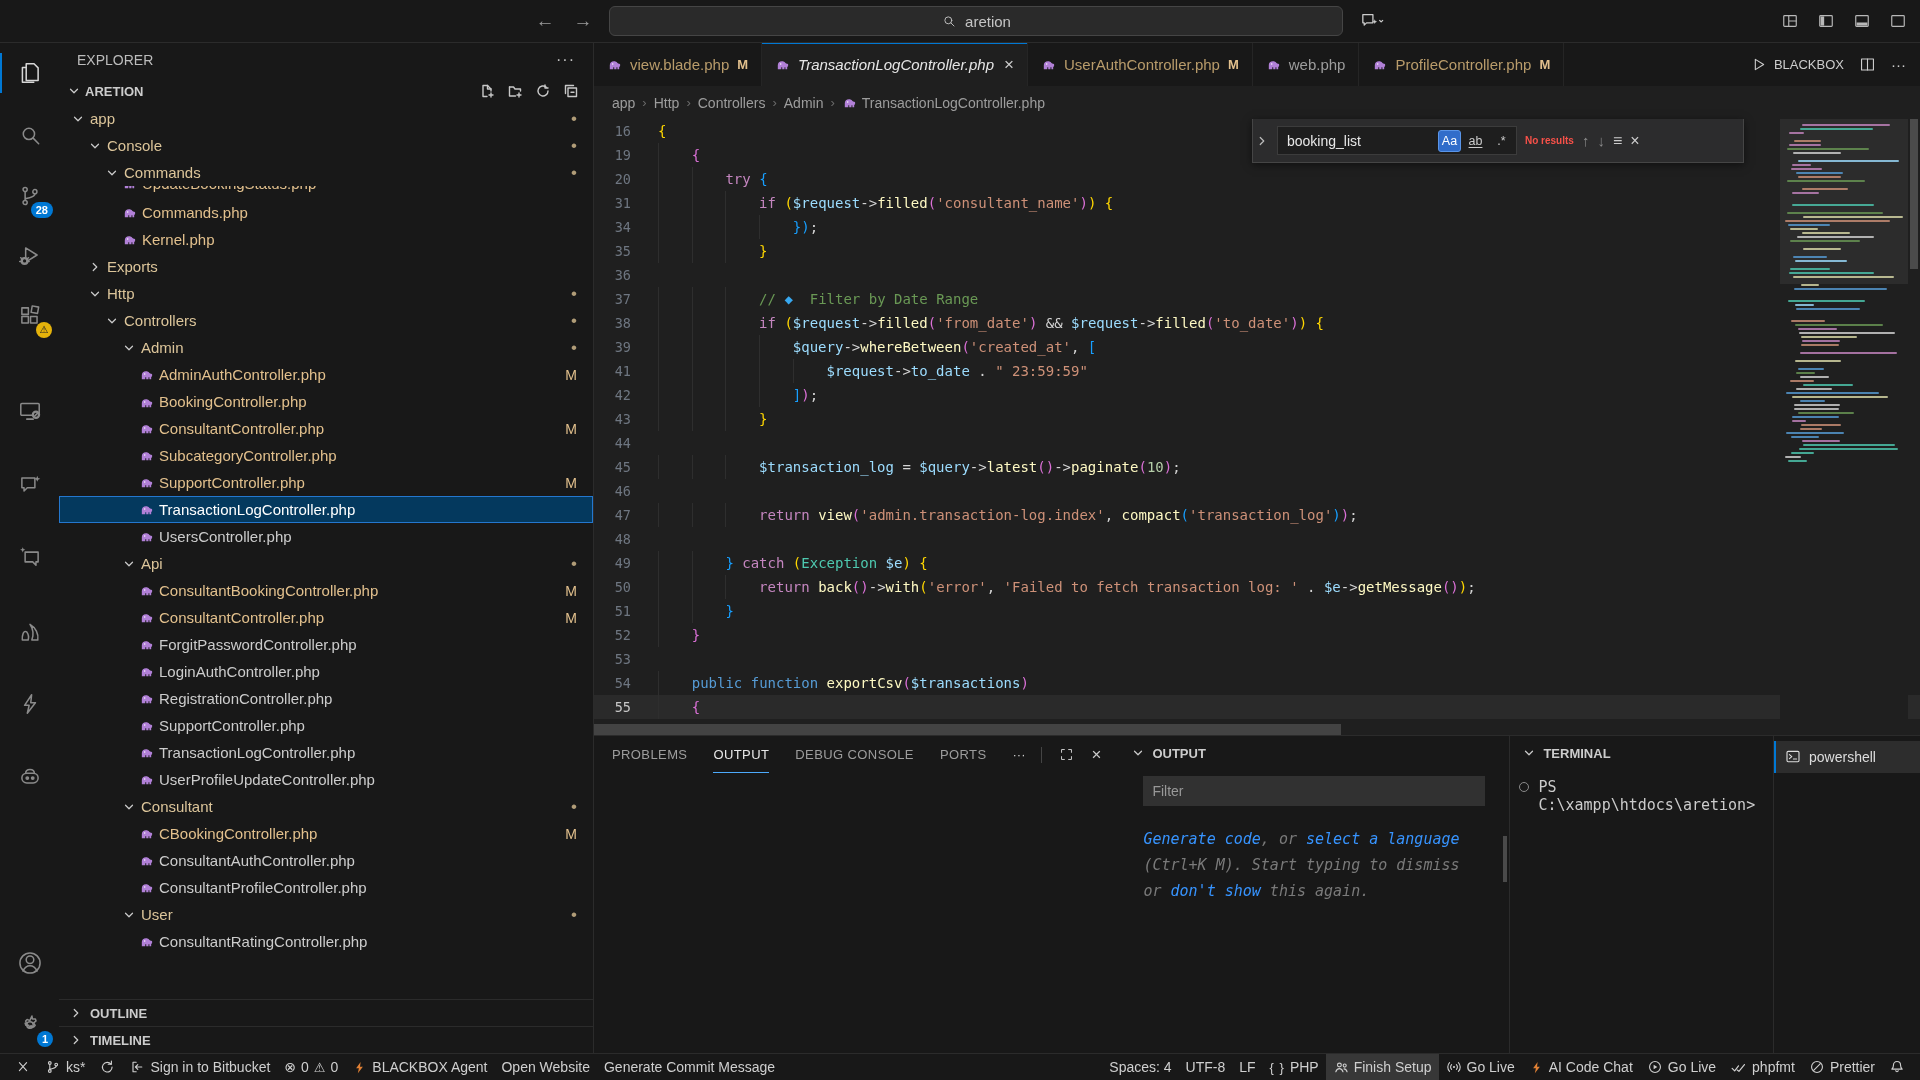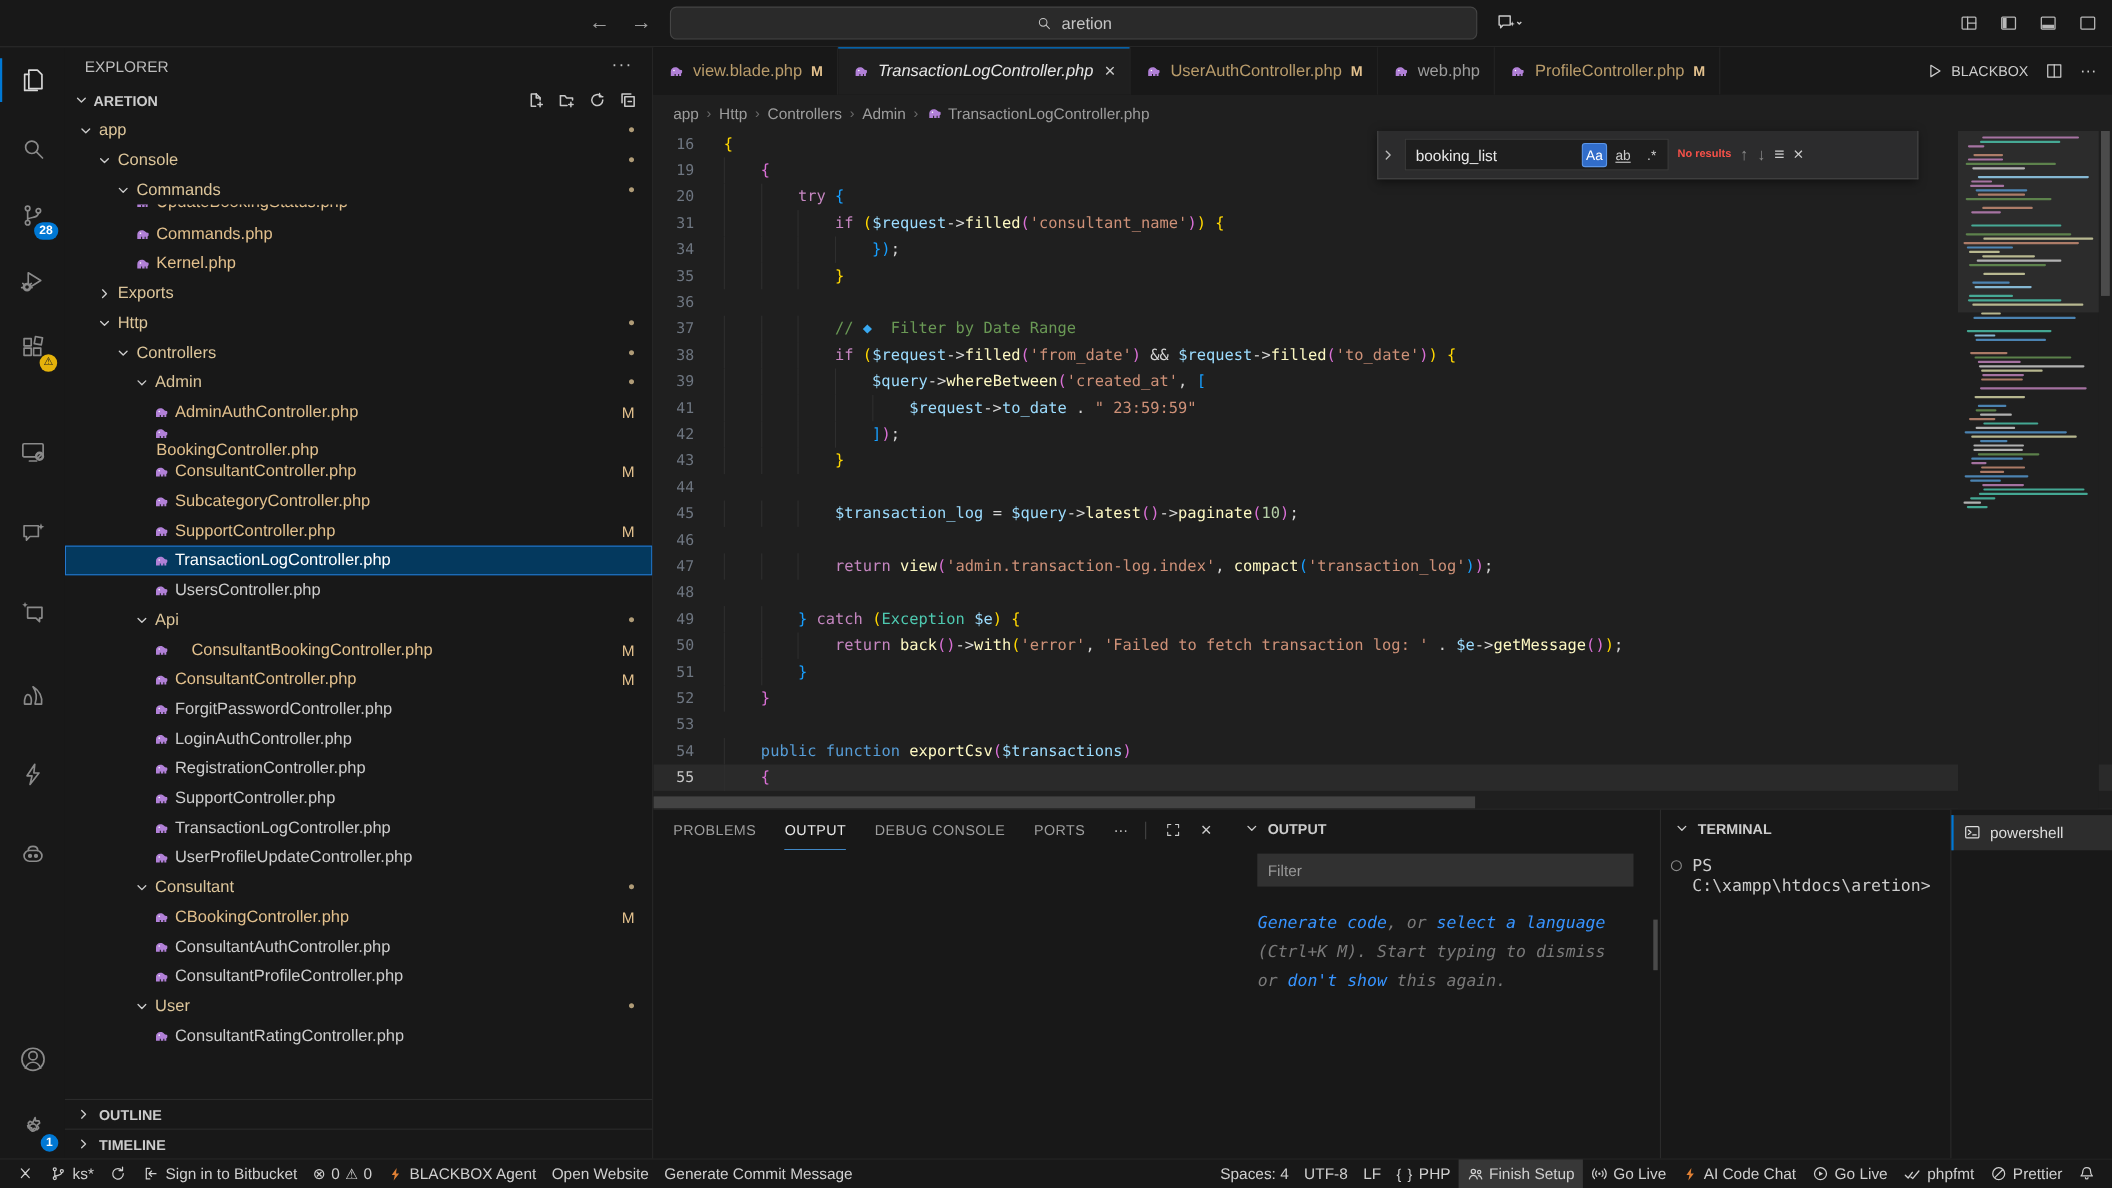--- a/index.html
+++ b/index.html
@@ -482,21 +482,21 @@
               <svg width="15" height="15" viewBox="0 0 16 16">
                 <path fill="#b180d7" d="M3 13V8.5C3 6.2 4.9 4.5 7.3 4.5c1.8 0 2.9.6 3.6 1.6.5.7 1.3 1 2.1 1 .6 0 1 .4 1 1v1c0 .8-.5 1.2-1 1.6V13h-1.9v-2h-1v2H7.7v-2h-1v2H3z"></path>
                 <circle cx="6.1" cy="7.5" r=".75" fill="#fff"></circle>
               </svg>
             </span>
             <span class="lbl c-mod" style="margin-left: 4px;">AdminAuthController.php</span>
           </div>
           <span class="gitcol m">M</span>
         </div>
         <div class="trow">
-          <div class="" style="display: flex; align-items: flex-start; width: 100%; padding-left: 79px; flex-direction: column;">
+          <div class="" style="display: flex; align-items: flex-end; width: 100%; padding-left: 79px;">
             <span class="ic " style="width: 17px; flex: 0 0 auto;">
               <svg width="15" height="15" viewBox="0 0 16 16">
                 <path fill="#b180d7" d="M3 13V8.5C3 6.2 4.9 4.5 7.3 4.5c1.8 0 2.9.6 3.6 1.6.5.7 1.3 1 2.1 1 .6 0 1 .4 1 1v1c0 .8-.5 1.2-1 1.6V13h-1.9v-2h-1v2H7.7v-2h-1v2H3z"></path>
                 <circle cx="6.1" cy="7.5" r=".75" fill="#fff"></circle>
               </svg>
             </span>
             <span class="lbl c-mod" style="margin-left: 4px;">BookingController.php</span>
           </div>
         </div>
         <div class="trow">
@@ -568,21 +568,21 @@
           <span class="gitcol dot">•</span>
         </div>
         <div class="trow">
           <div class="" style="display: flex; align-items: center; width: 100%; padding-left: 79px;">
             <span class="ic " style="width: 17px; flex: 0 0 auto;">
               <svg width="15" height="15" viewBox="0 0 16 16">
                 <path fill="#b180d7" d="M3 13V8.5C3 6.2 4.9 4.5 7.3 4.5c1.8 0 2.9.6 3.6 1.6.5.7 1.3 1 2.1 1 .6 0 1 .4 1 1v1c0 .8-.5 1.2-1 1.6V13h-1.9v-2h-1v2H7.7v-2h-1v2H3z"></path>
                 <circle cx="6.1" cy="7.5" r=".75" fill="#fff"></circle>
               </svg>
             </span>
-            <span class="lbl c-mod" style="margin-left: 19px;">ConsultantBookingController.php</span>
+            <span class="lbl c-mod" style="margin-left: 4px;">ConsultantBookingController.php</span>
           </div>
           <span class="gitcol m">M</span>
         </div>
         <div class="trow">
           <div class="" style="display: flex; align-items: center; width: 100%; padding-left: 79px;">
             <span class="ic " style="width: 17px; flex: 0 0 auto;">
               <svg width="15" height="15" viewBox="0 0 16 16">
                 <path fill="#b180d7" d="M3 13V8.5C3 6.2 4.9 4.5 7.3 4.5c1.8 0 2.9.6 3.6 1.6.5.7 1.3 1 2.1 1 .6 0 1 .4 1 1v1c0 .8-.5 1.2-1 1.6V13h-1.9v-2h-1v2H7.7v-2h-1v2H3z"></path>
                 <circle cx="6.1" cy="7.5" r=".75" fill="#fff"></circle>
               </svg>

